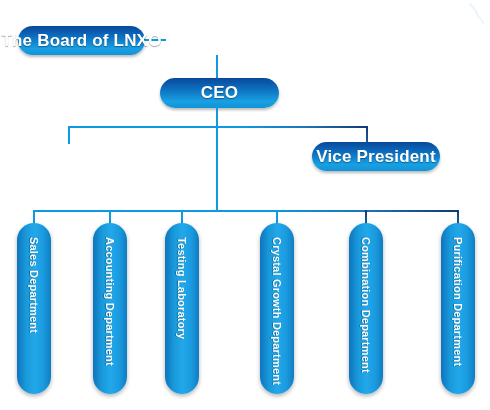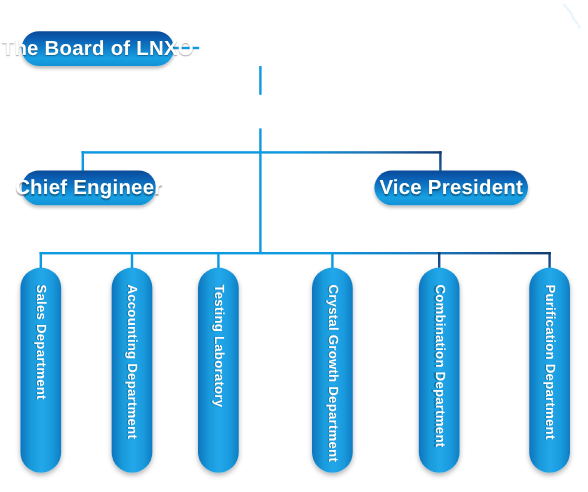--- a/index.html
+++ b/index.html
@@ -112,31 +112,31 @@
 
   <div class="conn conn-h" style="left:142px; top:39px; width:24px;"></div>
 
   <div class="node" style="left:18px; top:26px; width:127px; height:29px;">
     <span>The Board of LNXO</span>
   </div>
 
 
   <div class="conn conn-v" style="left:216px; top:55px; height:24px;"></div>
 
+  <div class="node" style="left:160px; top:78px; width:119px; height:30px;">
+    <span>CEO</span>
+  </div>
 
   <div class="conn conn-v" style="left:216px; top:107px; height:104px;"></div>
 
   <div class="conn conn-h conn-bus-exec" style="left:68px; top:126px; width:300px;"></div>
 
   <div class="conn conn-v" style="left:68px; top:126px; height:18px;"></div>
   <div class="conn conn-v conn-v-dark" style="left:366px; top:126px; height:18px;"></div>
 
-  <div class="node" style="left:18px; top:142px; width:112px; height:29px;">
-    <span>Chief Engineer</span>
-  </div>
 
   <div class="node" style="left:312px; top:142px; width:128px; height:29px;">
     <span>Vice President</span>
   </div>
 
   <div class="conn conn-h conn-bus-dept" style="left:33px; top:210px; width:426px;"></div>
 
   <div class="conn conn-v" style="left:33px; top:210px; height:16px;"></div>
   <div class="conn conn-v" style="left:109px; top:210px; height:16px;"></div>
   <div class="conn conn-v" style="left:181px; top:210px; height:16px;"></div>

